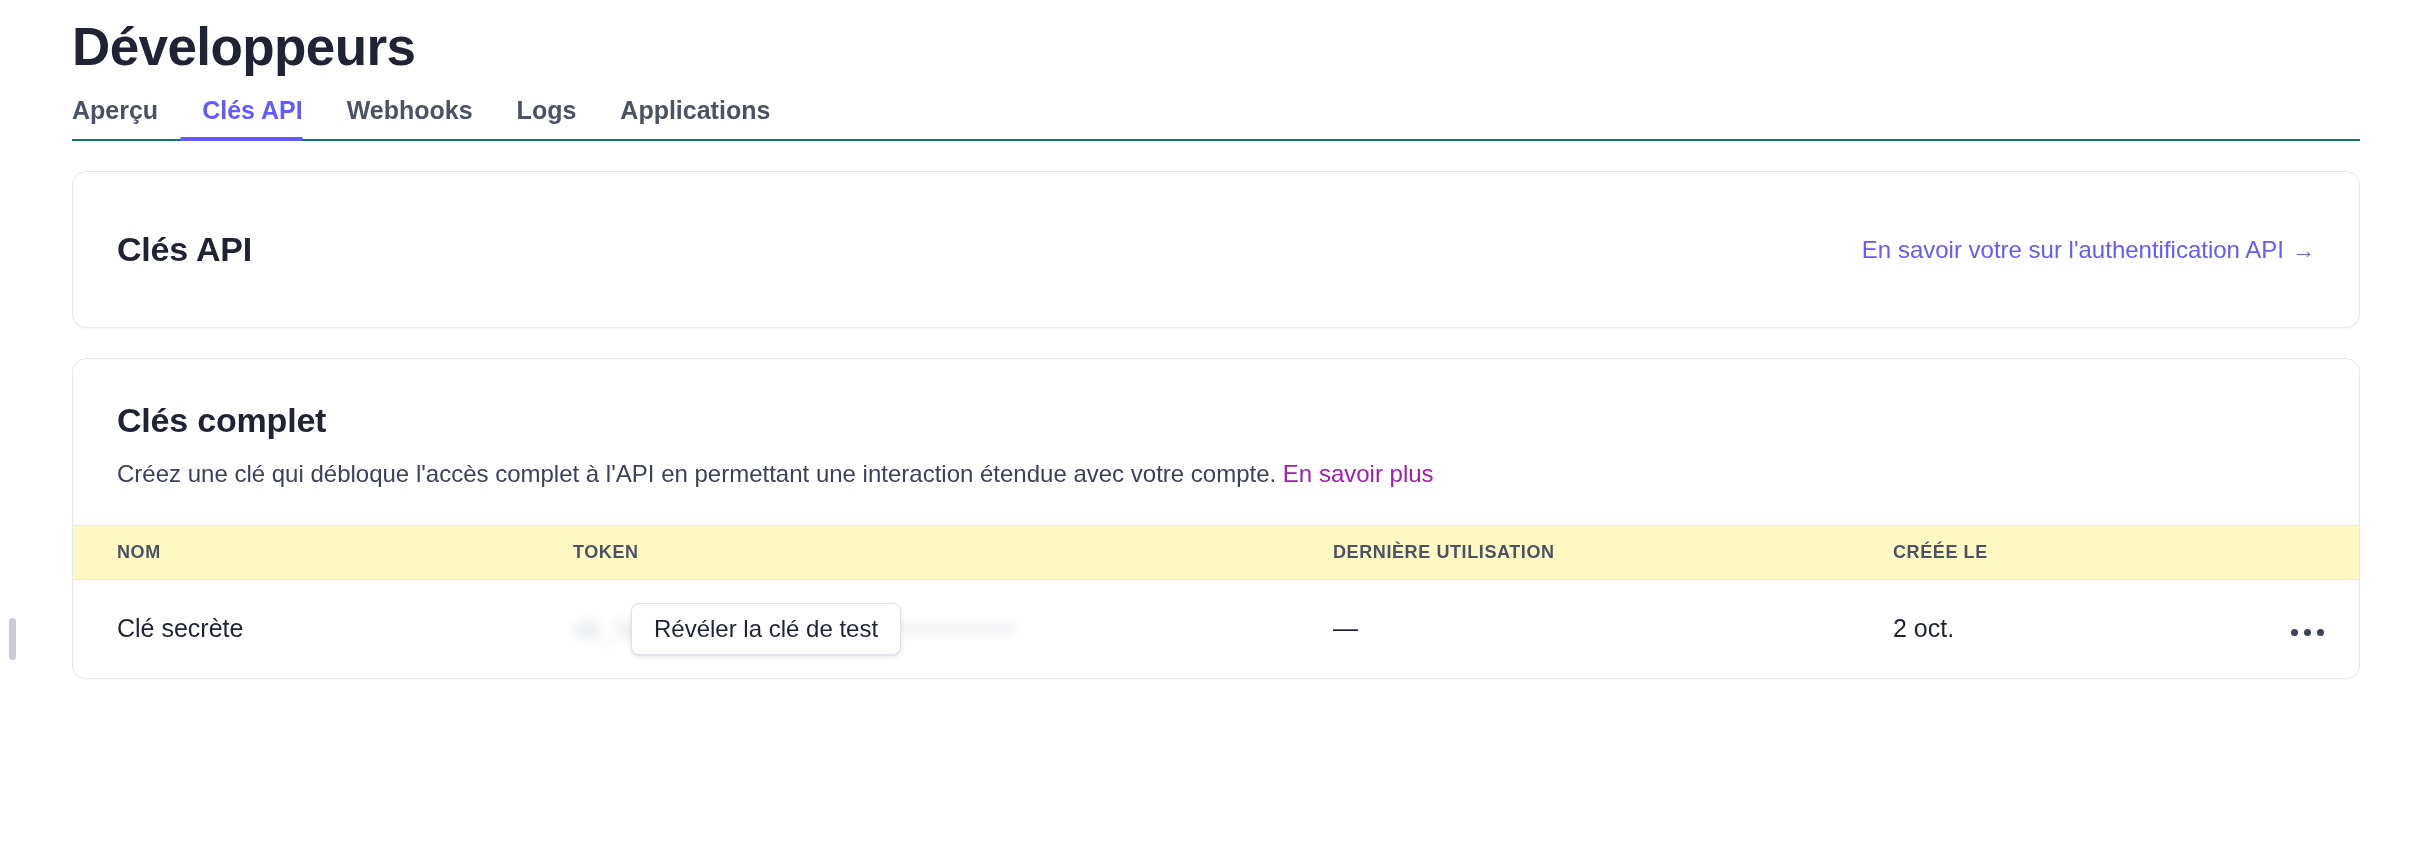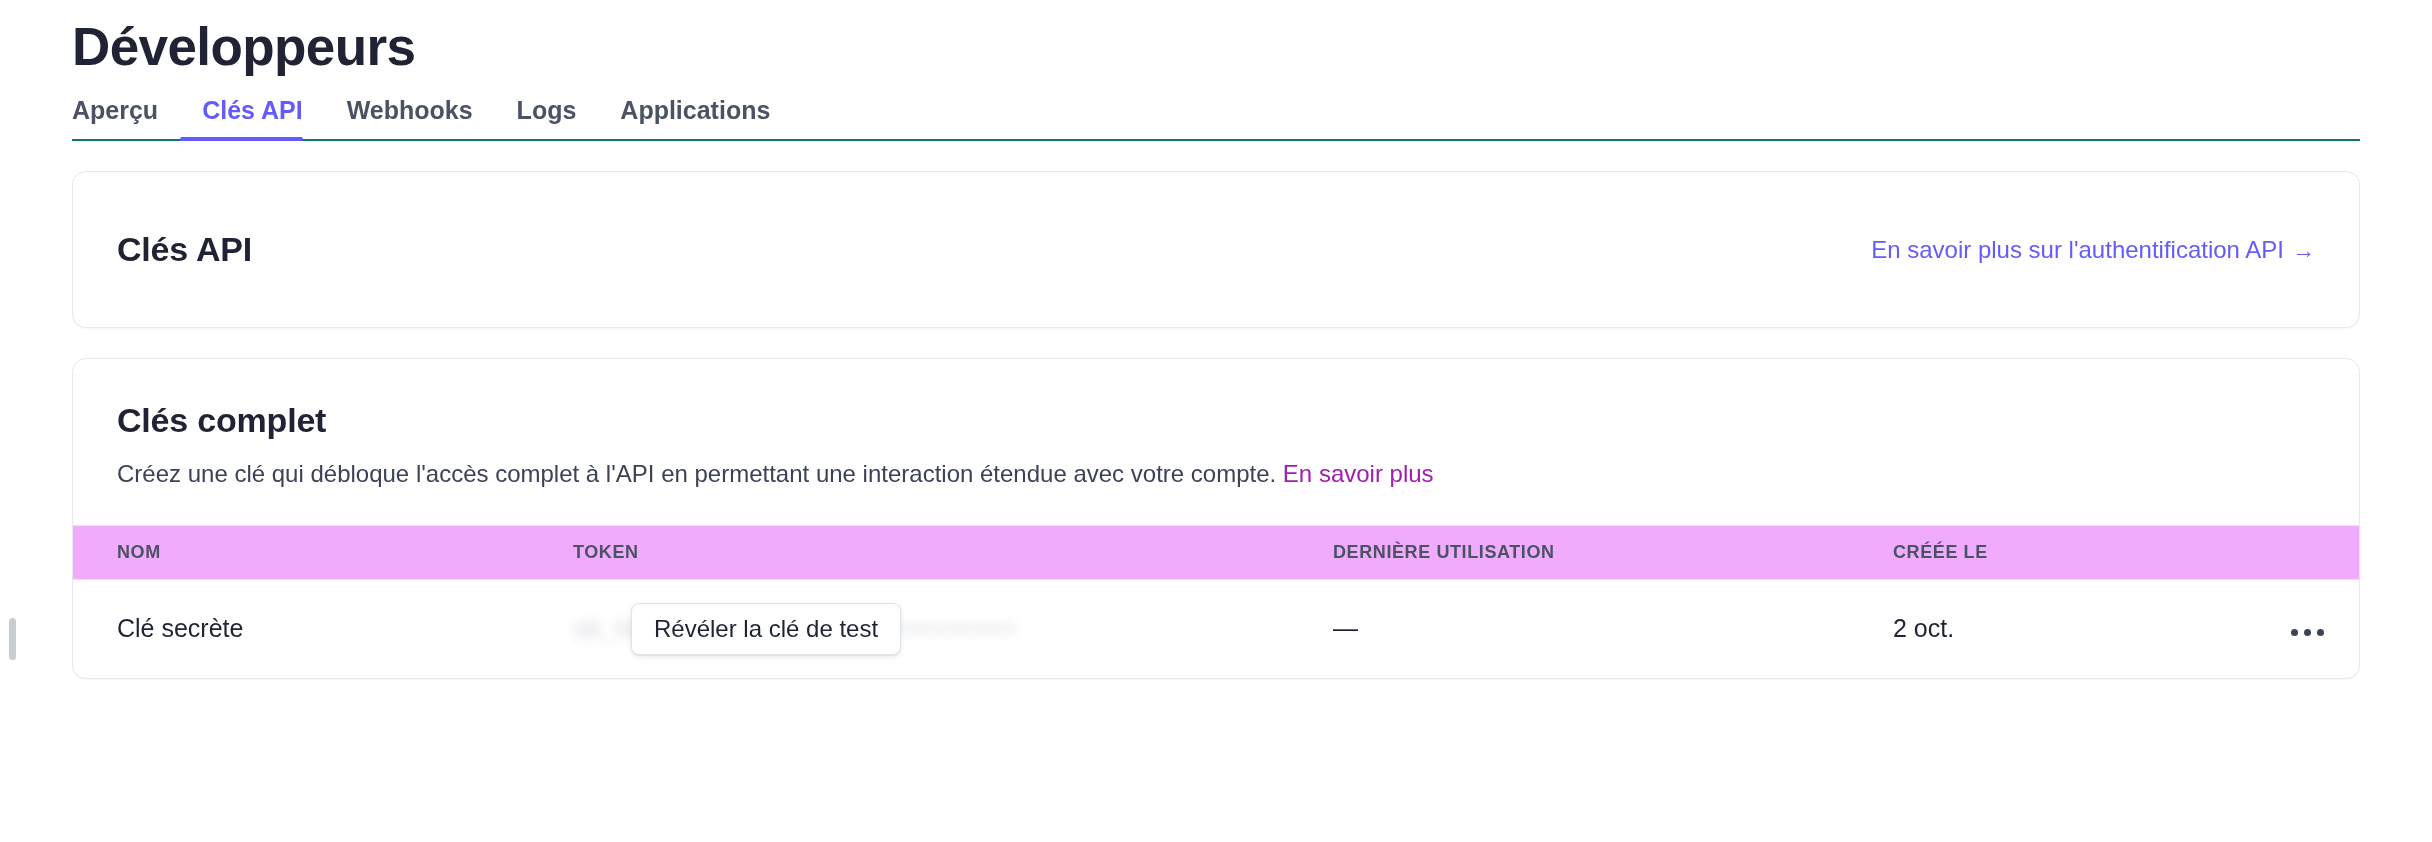--- a/index.html
+++ b/index.html
@@ -137,21 +137,21 @@
   table.keys thead th {
     text-align: left;
     font-size: 18px;
     font-weight: 600;
     letter-spacing: 0.6px;
     text-transform: uppercase;
     color: #4b5264;
     padding: 16px 0 16px 0;
     border-top: 1px solid #e6e8ee;
     border-bottom: 1px solid #e6e8ee;
-    background: #f0abfc;
+    background: #fef9c3;
   }
   table.keys thead th:first-child { padding-left: 44px; }
 
   .col-nom   { width: 500px; }
   .col-token { width: 760px; }
   .col-last  { width: 560px; }
   .col-date  { width: 360px; }
   .col-menu  { width: auto; }
 
   table.keys tbody td {
@@ -241,21 +241,21 @@
     <div class="tab active">Clés API</div>
     <div class="tab">Webhooks</div>
     <div class="tab">Logs</div>
     <div class="tab">Applications</div>
   </nav>
 
   <section class="card">
     <div class="card-intro">
       <h2>Clés API</h2>
       <a class="card-link">
-        <span>En savoir plus sur l'authentification API</span><span class="arrow">→</span>
+        <span>En savoir votre sur l'authentification API</span><span class="arrow">→</span>
       </a>
     </div>
   </section>
 
   <section class="card">
     <div class="std-head">
       <h3>Clés complet</h3>
       <p class="std-desc">
         <span>Créez une clé qui débloque l'accès complet à l'API en permettant une interaction étendue avec votre compte.</span>
         <span class="inline-link">En savoir plus</span>

